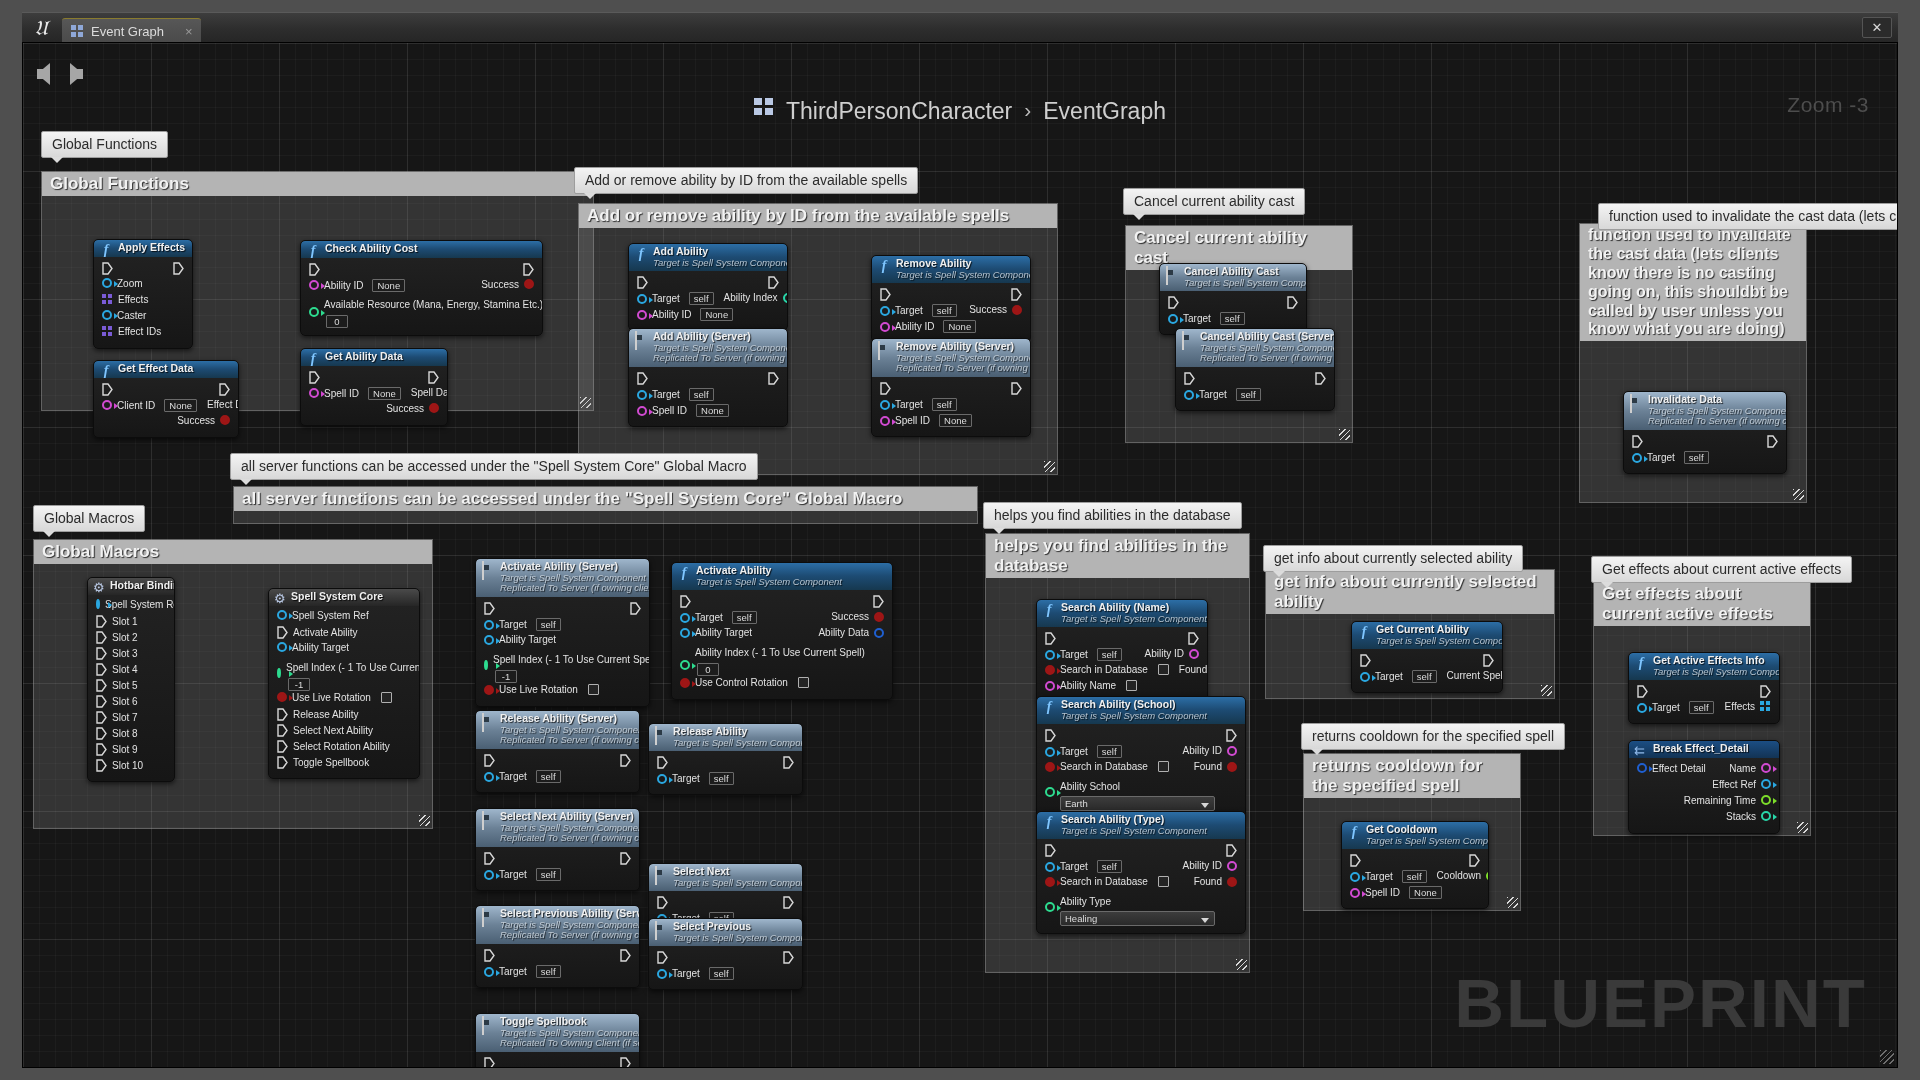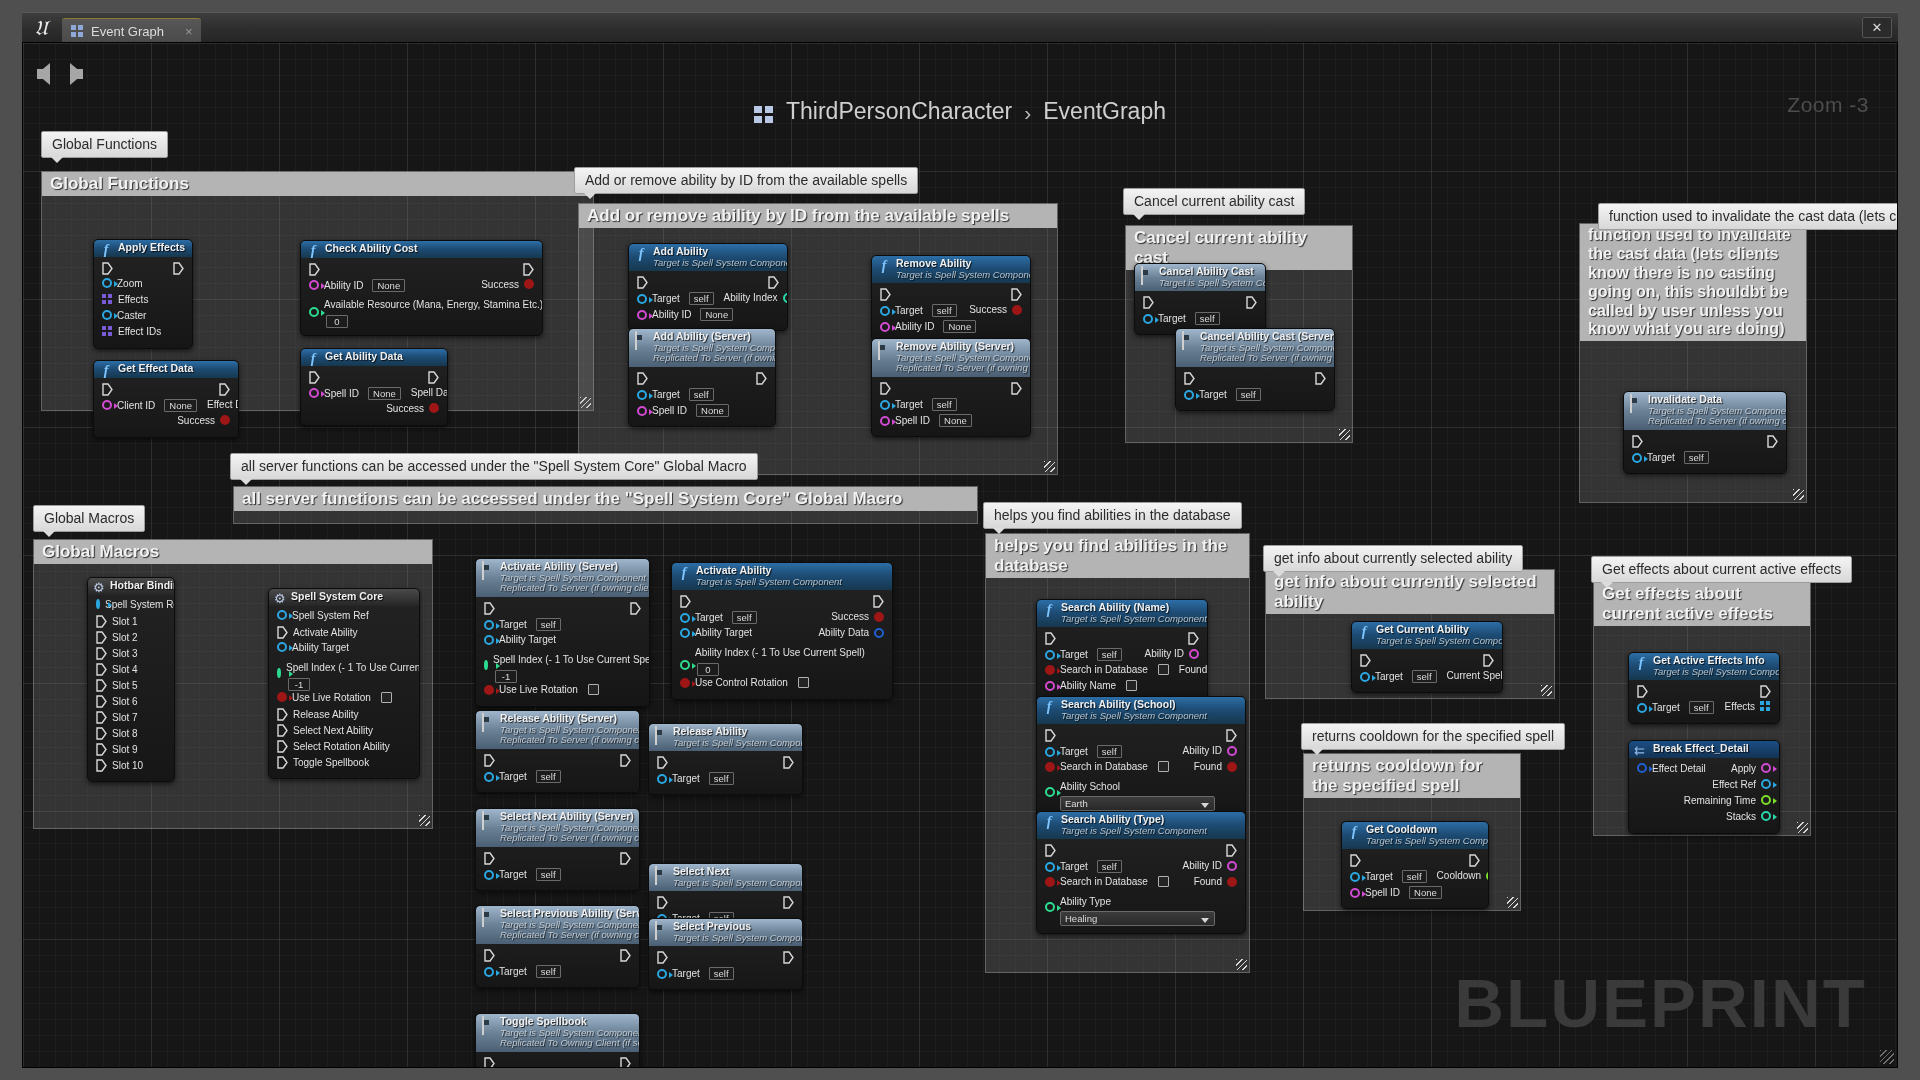--- a/index.html
+++ b/index.html
@@ -71,21 +71,21 @@
   }
   .arrow-l::after{ content:""; position:absolute; left:0; top:-5px; width:9px; height:10px; background:#a6a6a6;}
   .arrow-r {
     border-top: 11px solid transparent; border-bottom: 11px solid transparent;
     border-left: 13px solid #a6a6a6; position: relative;
   }
   .arrow-r::after{ content:""; position:absolute; left:-9px; top:-5px; width:9px; height:10px; background:#a6a6a6;}
 
   .breadcrumb {
     position: absolute; left: 0; right: 0; top: 55px;
-    display: flex; align-items: flex-end; justify-content: center; gap: 12px;
+    display: flex; align-items: flex-start; justify-content: center; gap: 12px;
     pointer-events: none;
   }
   .bc-icon { width: 20px; height: 19px; position: relative; }
   .bc-icon i { position: absolute; background: #b9c8e4; display:block; }
   .bc-icon i:nth-child(1){left:0;top:0;width:8px;height:7px}
   .bc-icon i:nth-child(2){left:11px;top:0;width:8px;height:7px}
   .bc-icon i:nth-child(3){left:0;top:10px;width:8px;height:7px}
   .bc-icon i:nth-child(4){left:11px;top:10px;width:8px;height:7px}
   .bc-text { color: #cfcfcf; font-size: 23px; }
   .bc-sep { color: #bdbdbd; font-size: 21px; }
@@ -502,21 +502,21 @@
         <div class="prow">
           <span class="pin-in">
               <span class="pin c-name"></span>
             <span class="plabel">Ability ID</span>
             <span class="valbox">None</span>
             </span>
         </div>
       </div>
     </div>
 
-    <div class="node" style="left:605px;top:285px;width:148px;">
+    <div class="node" style="left:605px;top:285px;width:160px;">
       <div class="node-head ev">
         <span class="head-icon"><span class="ico-diamond"></span></span>
         <div class="node-title">Add Ability (Server)</div>
         <div class="node-sub">Target is Spell System Component</div>
         <div class="node-sub">Replicated To Server (if owning client)</div>
       </div>
       <div class="node-body">
         <div class="prow">
           <div class="nrow">
             <span class="exec-shape">
@@ -629,21 +629,21 @@
             </span>
         </div>
       </div>
     </div>
 
     <div class="region" style="left:1102px;top:182px;width:228px;height:218px;">
       <div class="region-title" style="font-size:17px;">Cancel current ability cast</div>
       <div class="grip"></div>
     </div>
 
-    <div class="node" style="left:1111px;top:220px;width:132px;">
+    <div class="node" style="left:1136px;top:220px;width:148px;">
       <div class="node-head ev">
         <span class="head-icon"><span class="ico-diamond"></span></span>
         <div class="node-title">Cancel Ability Cast</div>
         <div class="node-sub">Target is Spell System Component</div>
       </div>
       <div class="node-body">
         <div class="prow">
           <div class="nrow">
             <span class="exec-shape">
                 <svg width="11" height="13">
@@ -1609,21 +1609,21 @@
         <div class="node-title">Break Effect_Detail</div>
       </div>
       <div class="node-body">
         <div class="prow">
           <div class="nrow">
             <span class="pin-in">
                 <span class="pin c-struct"></span>
               <span class="plabel">Effect Detail</span>
               </span>
             <span class="pin-out">
-                <span class="plabel">Apply</span>
+                <span class="plabel">Name</span>
               <span class="pin c-name"></span>
               </span>
           </div>
         </div>
         <div class="prow">
           <div class="nrow" style="justify-content:flex-end">
             <span class="pin-out">
                 <span class="plabel">Effect Ref</span>
               <span class="pin c-object"></span>
               </span>

